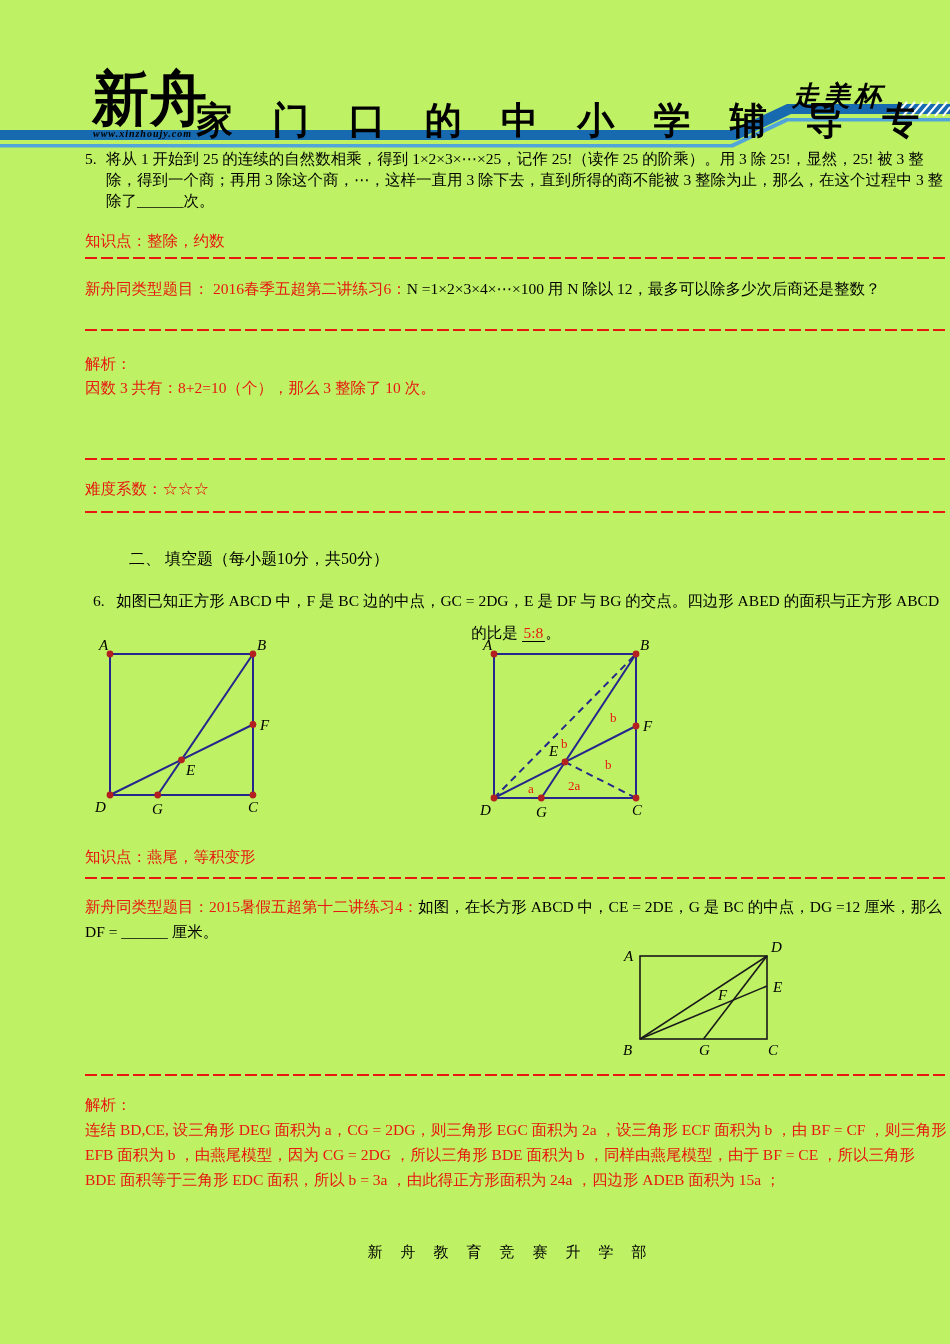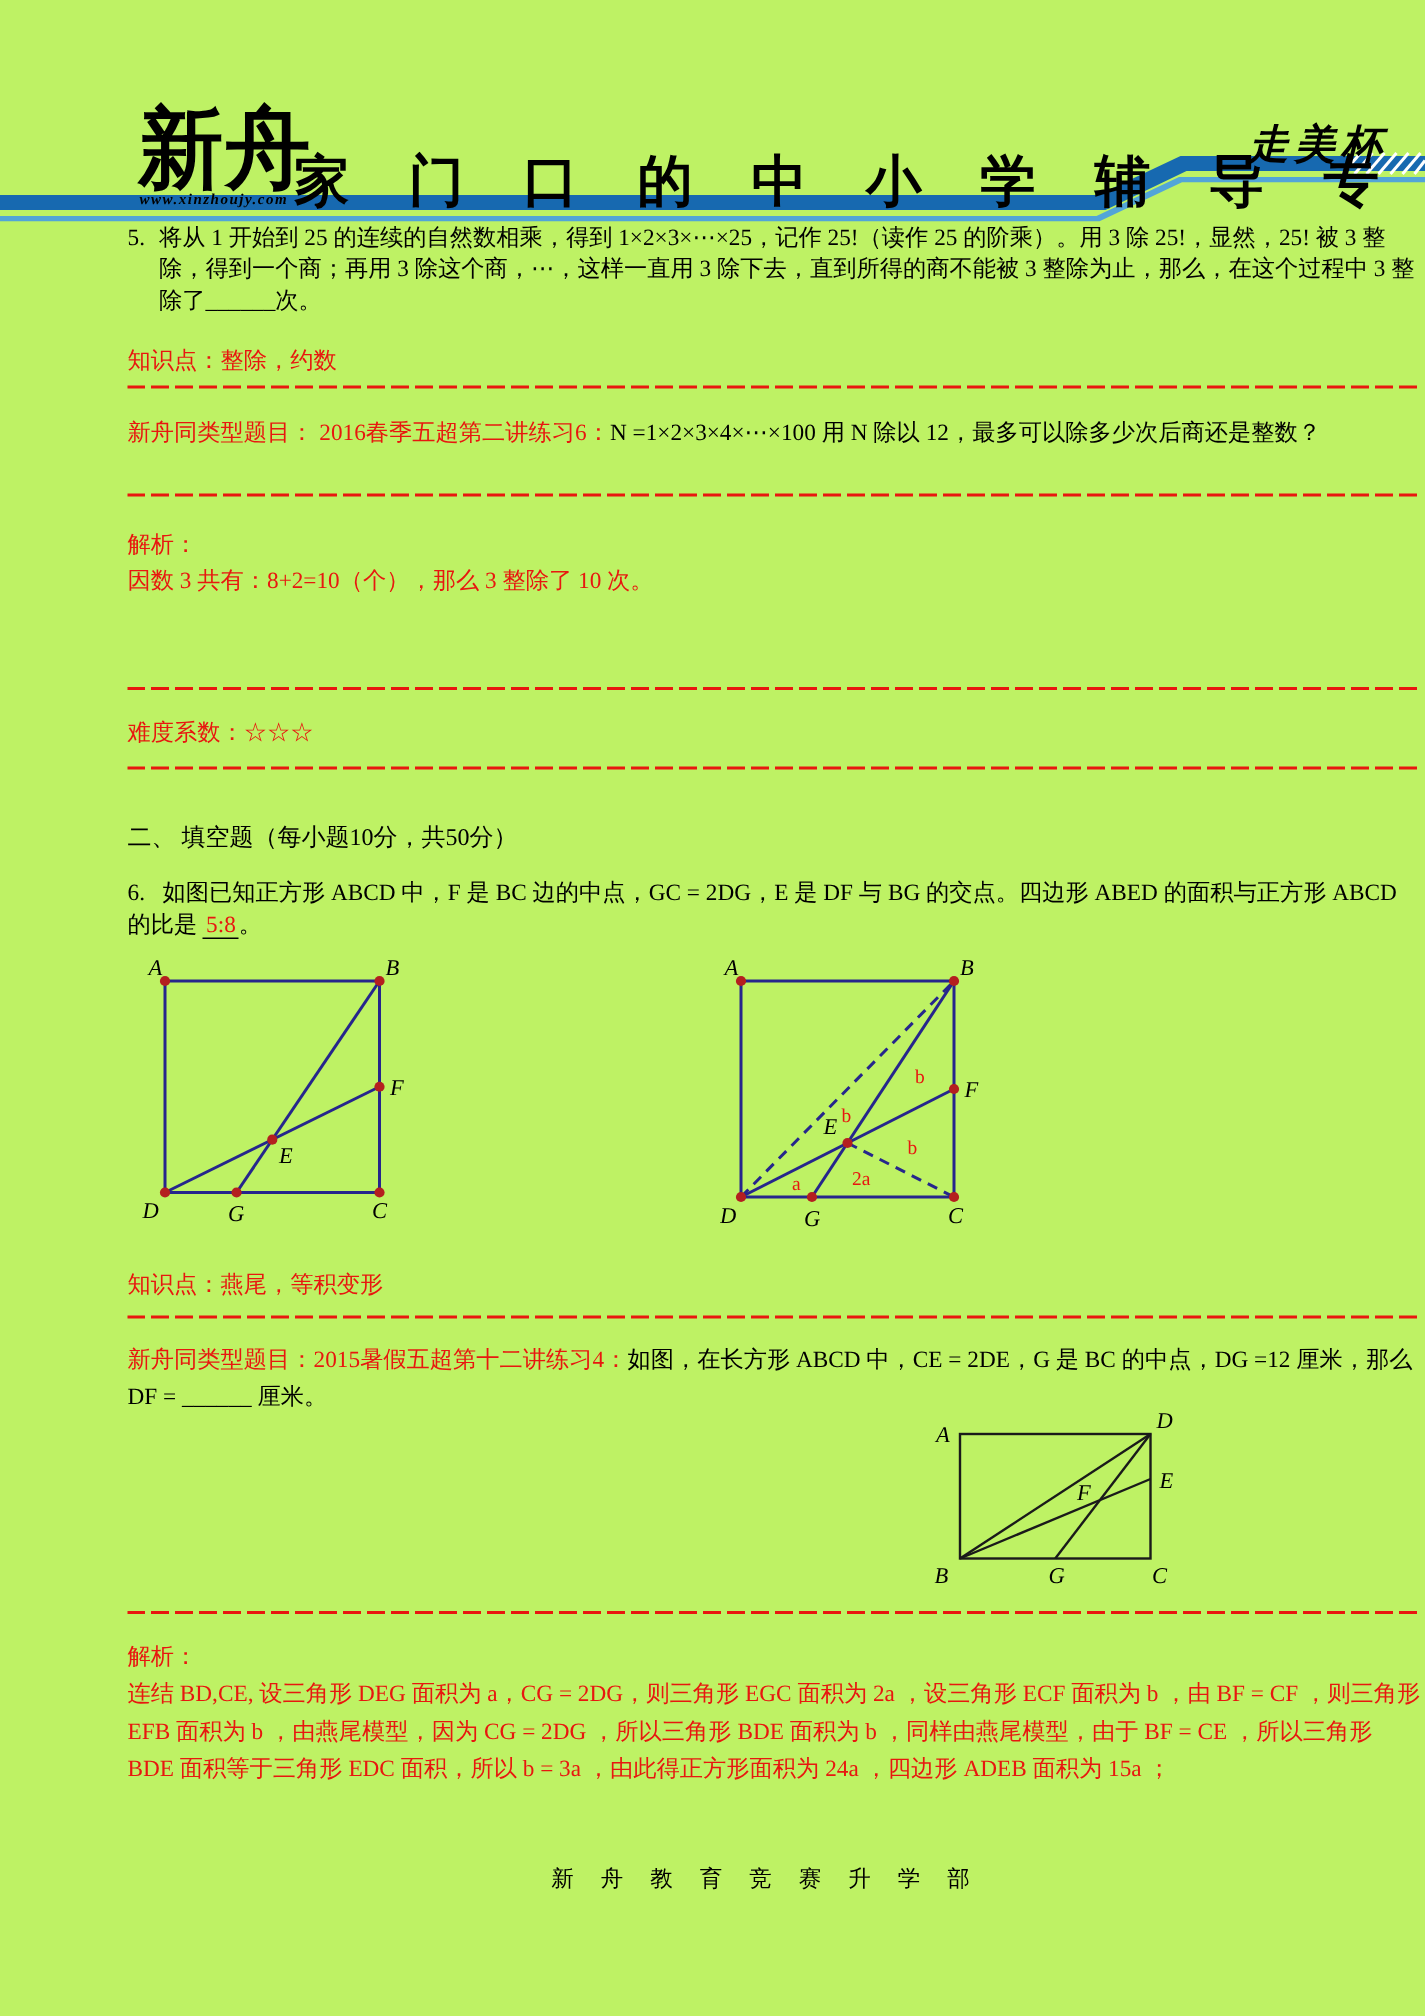--- a/index.html
+++ b/index.html
@@ -11,21 +11,21 @@
   .bold{font-weight:normal;}
   .sep{position:absolute;left:85px;width:860px;height:2px;
        background:repeating-linear-gradient(90deg,#e8170f 0 12px,transparent 12px 16px);}
   .hang{padding-left:21px;}
   .hang .qnum{position:absolute;left:0;top:0;}
   .ans{border-bottom:1.5px solid #000;padding:0 2px;}
   .logo{font-weight:bold;font-size:57px;letter-spacing:1px;transform:scaleY(1.04);transform-origin:top left;}
   .site{font-size:10px;font-style:italic;font-weight:bold;letter-spacing:1px;}
   .slogan{font-weight:bold;font-size:37px;letter-spacing:15px;white-space:nowrap;}
   .badge{font-weight:bold;font-style:italic;font-size:27px;letter-spacing:4px;}
-  .sec-title{font-size:16px;line-height:22px;}
+  .sec-title{font-size:16px;line-height:22px;margin-left:44px;}
   .an-lines div{line-height:24px;}
   .fig-label{font-style:italic;font-size:15px;}
   .footer{letter-spacing:18px;font-size:15px;text-align:center;}
 </style>
 </head>
 <body>
 
 <div class="page">
 
   <svg class="abs" style="left:0;top:98px;" width="950" height="56">
@@ -38,21 +38,21 @@
       <line x1="911" y1="18" x2="923" y2="4"></line>
         <line x1="919" y1="18" x2="931" y2="4"></line>
       <line x1="927" y1="18" x2="939" y2="4"></line>
         <line x1="935" y1="18" x2="947" y2="4"></line>
       <line x1="943" y1="18" x2="950" y2="9"></line>
     </g>
   </svg>
   <div class="abs logo" style="left:92px;top:60px;">新舟</div>
   <div class="abs site" style="left:93px;top:128px;">www.xinzhoujy.com</div>
   <div class="abs slogan" style="left:196px;top:96px;">家 门 口 的 中 小 学 辅 导 专 家</div>
-  <div class="abs badge" style="left:832px;top:78px;">走美杯</div>
+  <div class="abs badge" style="left:792px;top:78px;">走美杯</div>
 
   <div class="abs body-text hang" style="left:85px;top:148px;width:842px;">
     <span class="qnum">5.</span>
     <span>将从 1 开始到 25 的连续的自然数相乘，得到 1×2×3×⋯×25，记作 25!（读作 25 的阶乘）。用 3 除 25!，显然，25! 被 3 整除，得到一个商；再用 3 除这个商，⋯，这样一直用 3 除下去，直到所得的商不能被 3 整除为止，那么，在这个过程中 3 整除了______次。</span>
   </div>
 
   <div class="abs body-text red bold" style="left:85px;top:230px;">知识点：整除，约数</div>
 
   <div class="sep" style="top:257px;"></div>
 
@@ -68,21 +68,21 @@
   </div>
 
   <div class="sep" style="top:458px;"></div>
 
   <div class="abs body-text red bold" style="left:85px;top:478px;">难度系数：☆☆☆</div>
 
   <div class="sep" style="top:511px;"></div>
 
   <div class="abs sec-title" style="left:85px;top:548px;">二、 填空题（每小题10分，共50分）</div>
 
-  <div class="abs body-text" style="left:85px;top:585px;width:862px;line-height:21px;">
+  <div class="abs body-text" style="left:85px;top:585px;width:862px;line-height:32px;text-align:center;">
     <span>6.</span>&nbsp;&nbsp;
     <span>如图已知正方形 ABCD 中，F 是 BC 边的中点，GC = 2DG，E 是 DF 与 BG 的交点。四边形 ABED 的面积与正方形 ABCD 的比是 </span><span class="red ans">5:8</span><span>。</span>
   </div>
 
   <svg class="abs" style="left:93px;top:638px;" width="200" height="182">
     <g stroke="#26268c" stroke-width="2" fill="none">
       <rect x="17" y="16" width="143" height="141"></rect>
       <line x1="17" y1="157" x2="160" y2="86.5"></line>
       <line x1="160" y1="16" x2="64.7" y2="157"></line>
     </g>

